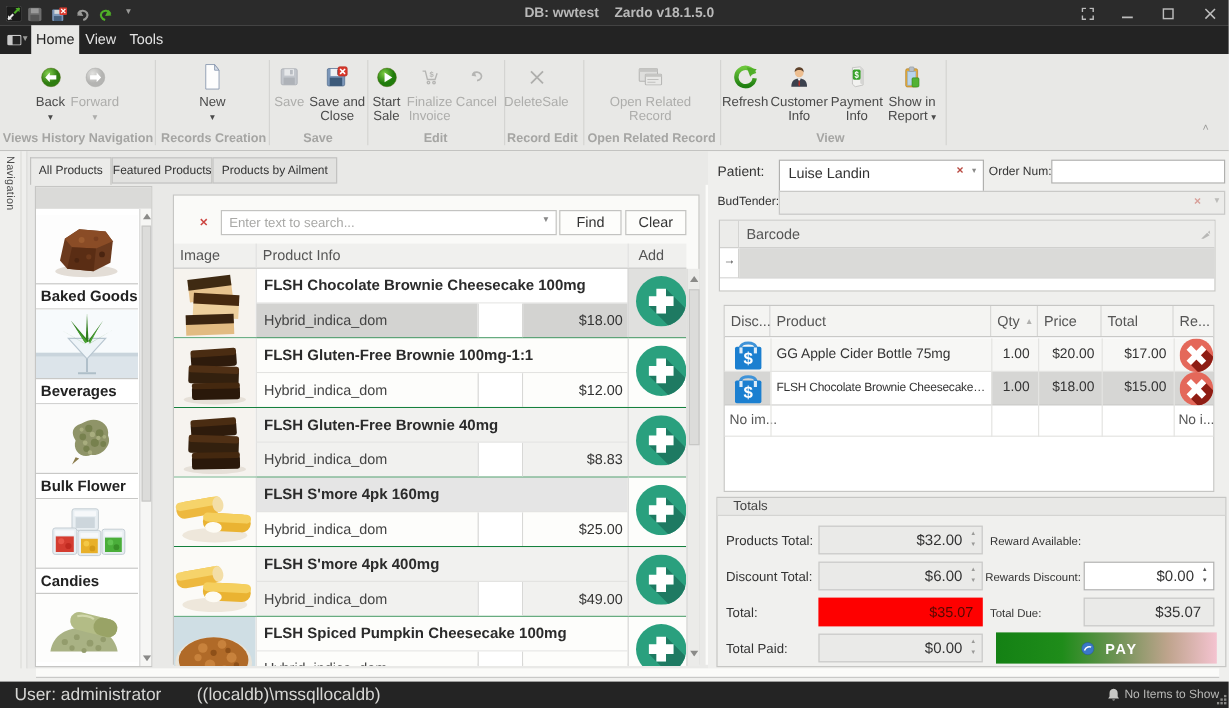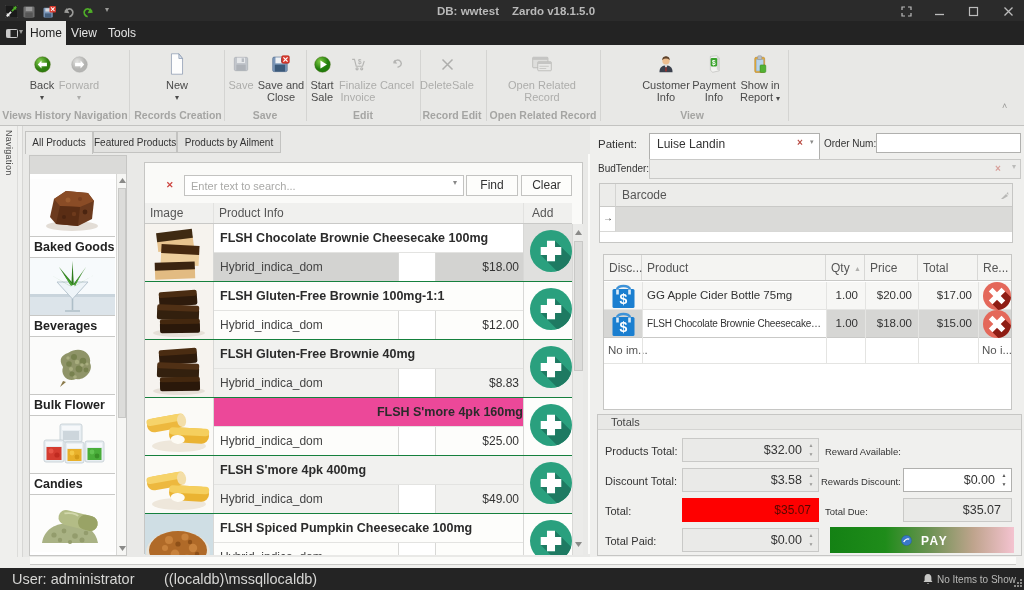--- a/index.html
+++ b/index.html
@@ -264,20 +264,35 @@
           <rect x="2" y="3" width="18" height="14" rx="1" fill="#dededc" stroke="#b5b5b3"></rect>
           <rect x="2" y="3" width="18" height="3.5" fill="#c5c5c3"></rect>
           <rect x="8" y="9" width="16" height="12" rx="1" fill="#e8e8e6" stroke="#b5b5b3"></rect>
           <rect x="8" y="9" width="16" height="3" fill="#c5c5c3"></rect>
           <path d="M10 15 H 21 M10 18 H 18" stroke="#c0c0be" stroke-width="1"></path>
         </svg>
       </div>
     <div class="lbl">Open Related<br>Record</div>
   </div>
 
+  <div class="abs rbtn" style="left:589px;">
+    <div class="ricon">
+        <svg width="20" height="20" viewBox="0 0 24 24">
+          <defs>
+            <linearGradient id="gr" x1="0" y1="0" x2="0" y2="1">
+              <stop offset="0" stop-color="#6cc63c"></stop>
+              <stop offset="1" stop-color="#1e7e10"></stop>
+            </linearGradient>
+          </defs>
+          <path d="M21 9 A 9.2 9.2 0 1 0 21.5 13.5" fill="none" stroke="url(#gr)" stroke-width="4.4"></path>
+          <path d="M13.5 2.5 L23.5 4.5 L17 12 Z" fill="#4fae28"></path>
+        </svg>
+      </div>
+    <div class="lbl">Refresh</div>
+  </div>
 
   <div class="abs rbtn" style="left:634px;">
     <div class="ricon">
         <svg width="16" height="18" viewBox="0 0 22 24" preserveAspectRatio="none">
           <path d="M2 23 C2 16 6 14 11 14 C16 14 20 16 20 23 Z" fill="#3b414d"></path>
           <circle cx="11" cy="7.5" r="5" fill="#edbe90"></circle>
           <path d="M5.8 7 C5.8 2.5 9 1.5 11 1.5 C13 1.5 16.2 2.5 16.2 7 C16.2 7 15 4.5 11 4.5 C7 4.5 5.8 7 5.8 7 Z" fill="#5f422a"></path>
           <path d="M9 14 L11 17 L13 14 L11.8 13.5 L10.2 13.5 Z" fill="#f4f4f2"></path>
           <path d="M10.5 16 L11.5 16 L12 21 L11 22.5 L10 21 Z" fill="#b82e24"></path>
         </svg>
@@ -565,21 +580,21 @@
               <rect x="2" y="18" width="38" height="14" rx="7" fill="#edb83e"></rect>
               <rect x="2" y="18" width="38" height="7" rx="3.5" fill="#f6d36a"></rect>
               <ellipse cx="37" cy="25" rx="4.5" ry="6.5" fill="#f3dea8"></ellipse>
             </g>
             <g transform="rotate(3 44 38)">
               <rect x="24" y="30" width="40" height="15" rx="7.5" fill="#eab332"></rect>
               <rect x="24" y="30" width="40" height="7.5" rx="3.75" fill="#f5cf5e"></rect>
               <ellipse cx="33" cy="42" rx="7" ry="4.5" fill="#fdfbf4"></ellipse>
             </g>
           </svg></div>
-      <div class="abs ptitle" style="background:#ec4899;text-align:right;">FLSH S'more 4pk 160mg</div>
+      <div class="abs ptitle" style="background:#e5e5e5;">FLSH S'more 4pk 160mg</div>
       <div class="abs pinfo" style="background:#fdfdfb;">Hybrid_indica_dom</div>
       <div class="abs pmid"></div>
       <div class="abs pprice" style="background:#fdfdfb;">$25.00</div>
       <div class="abs padd" style="background:#fdfdfb;">
           <svg class="abs" style="left:6px;top:6px;" width="42" height="42" viewBox="0 0 47 47">
             <circle cx="23.5" cy="23.5" r="23.5" fill="#2aa07e"></circle>
             <path d="M28 12 L63 47 L47 63 L12 28 L19 28 L19 35 L28 35 L28 28 L35 28 L35 19 L28 19 Z" fill="#1e7a62" clip-path="url(#cpa)"></path>
             <path d="M19 12 H28 V19 H35 V28 H28 V35 H19 V28 H12 V19 H19 Z" fill="#fff"></path>
           </svg>
         </div>
@@ -770,21 +785,21 @@
   <div class="abs hd">Totals</div>
   <div class="abs rlbl" style="left:7px;top:30px;font-size:11px;">Products Total:</div>
   <div class="abs spin" style="left:84px;top:23px;width:137px;height:24px;">
       <span class="v">$32.00</span>
       <span class="spincar" style="top:4px;">▲</span>
       <span class="spincar" style="bottom:4px;">▼</span>
     </div>
   <div class="abs rlbl" style="left:227px;top:31px;font-size:9.5px;">Reward Available:</div>
   <div class="abs rlbl" style="left:7px;top:60px;font-size:11px;">Discount Total:</div>
   <div class="abs spin" style="left:84px;top:53px;width:137px;height:24px;">
-      <span class="v">$3.58</span>
+      <span class="v">$6.00</span>
       <span class="spincar" style="top:4px;">▲</span>
       <span class="spincar" style="bottom:4px;">▼</span>
     </div>
   <div class="abs rlbl" style="left:223px;top:61px;font-size:9.5px;">Rewards Discount:</div>
   <div class="abs spin" style="left:305px;top:53px;width:109px;height:24px;background:#fff;border:1px solid #b0b0ae;">
       <span class="v">$0.00</span>
       <span class="spincar" style="top:4px;color:#555;">▲</span>
       <span class="spincar" style="bottom:4px;color:#555;">▼</span>
     </div>
   <div class="abs rlbl" style="left:7px;top:90px;font-size:11px;">Total:</div>

